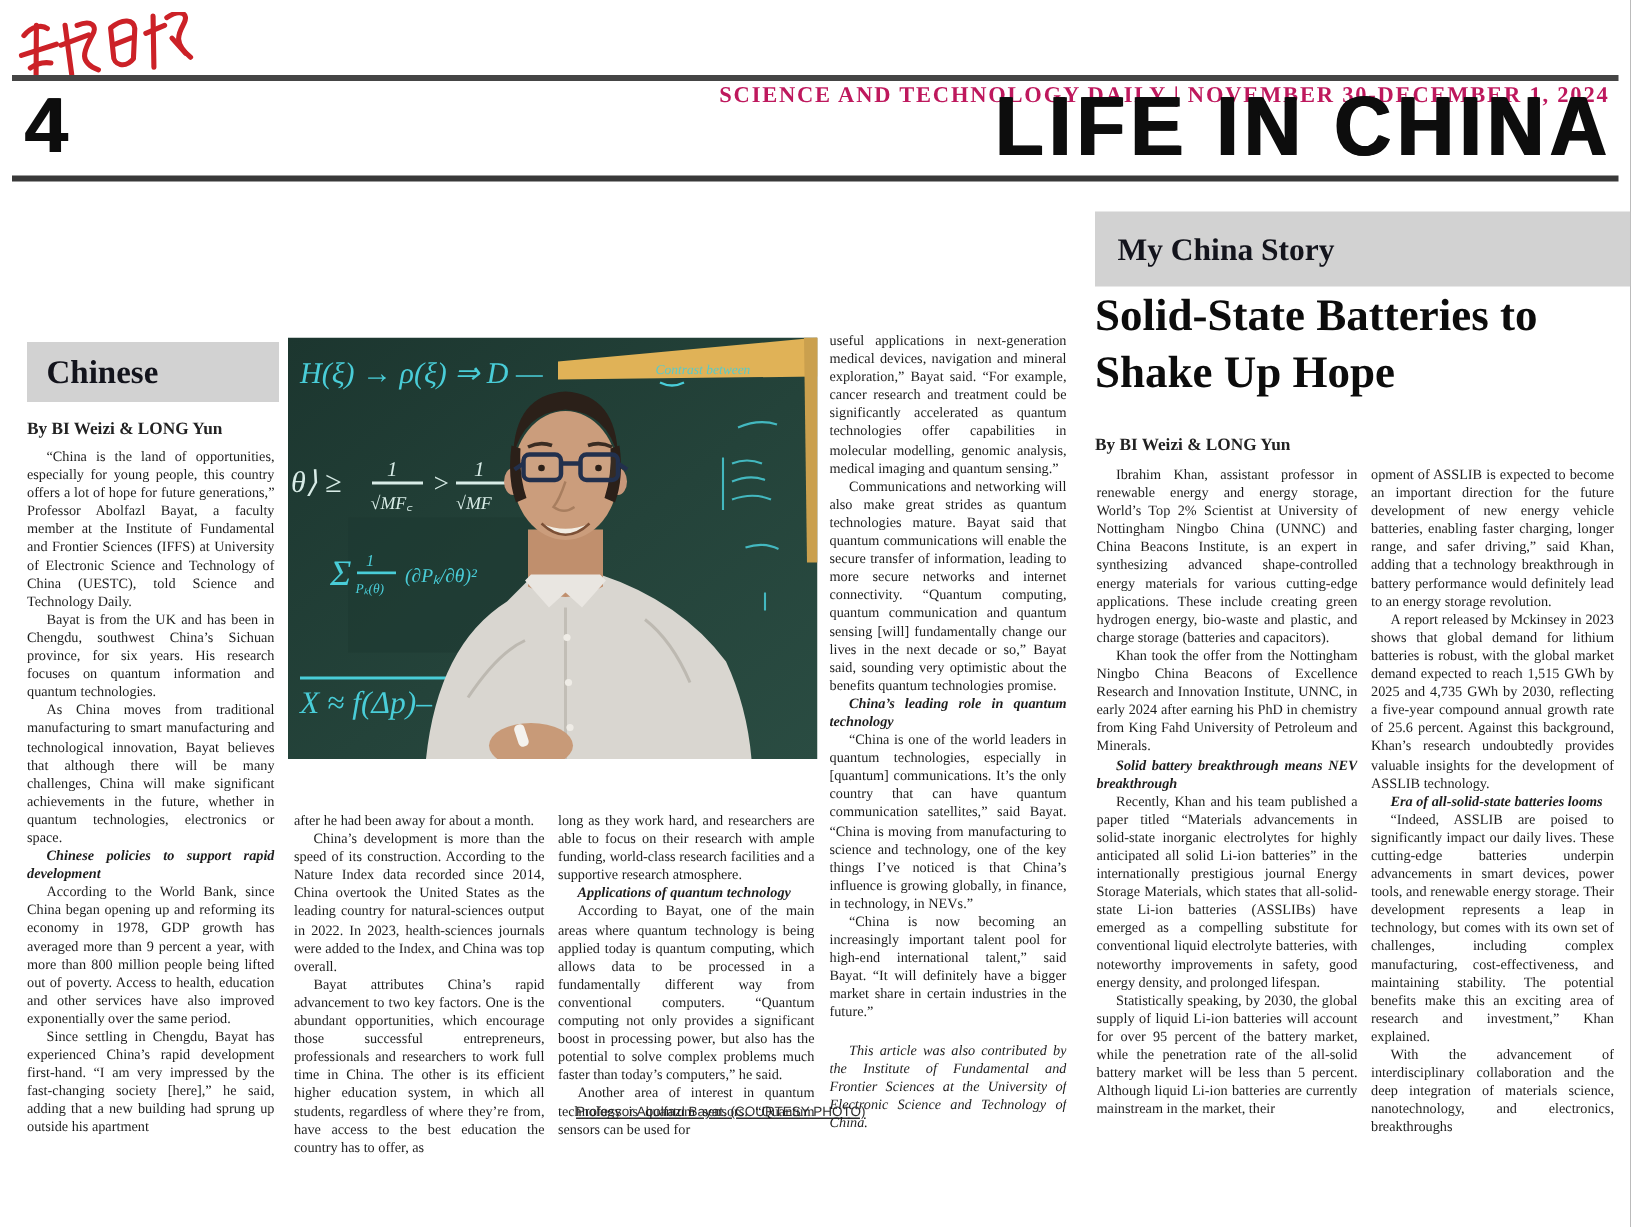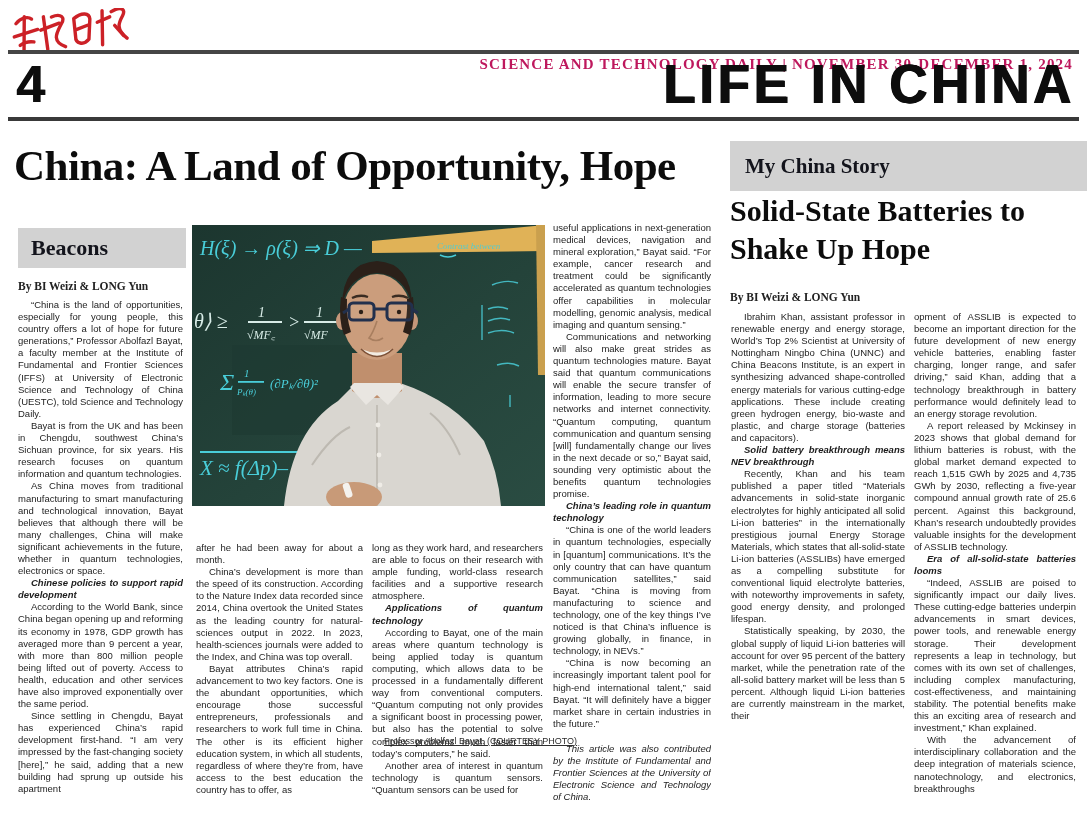--- a/index.html
+++ b/index.html
@@ -44,21 +44,21 @@
     font-family:"Liberation Serif", serif; font-weight:bold; font-size:22px; color:#13141c;
   }
   .byline{
     position:absolute; font-family:"Liberation Serif", serif; font-weight:bold;
     font-size:11.5px; color:#222;
   }
   .byline-main{left:18px; top:280px;}
   .col{position:absolute; overflow:hidden;}
   .col p{
     margin:0; text-align:justify;
-    font-family:Liberation Sans, sans-serif; font-size:9.5px; line-height:12.1px;
+    font-family:Liberation Serif, serif; font-size:9.5px; line-height:12.1px;
     color:#1d1d1d;
   }
   .col p.indent{text-indent:13px;}
   .col p.cont{text-indent:0;}
   .col p.subhead{font-weight:bold; font-style:italic; text-indent:13px;}
   .col p.credit{font-style:italic; text-indent:13px; margin-top:13px;}
   .m-col1{left:18px;  top:299px; width:165px; height:519px;}
   .m-col2{left:196px; top:542px; width:167px; height:276px;}
   .m-col3{left:372px; top:542px; width:171px; height:276px;}
   .m-col4{left:553px; top:222px; width:158px; height:596px;}
@@ -110,24 +110,23 @@
           <path d="M103,22 L111,33"></path>
       </g>
     </svg>
   </div>
   <div class="dateline">SCIENCE AND TECHNOLOGY DAILY | NOVEMBER 30-DECEMBER 1, 2024</div>
   <div class="rule-top"></div>
   <div class="page-number">4</div>
   <div class="section-title">LIFE IN CHINA</div>
   <div class="rule-mid"></div>
 
-  <h1 class="main-headline">China: A Land of Opportunity, Hope</h1>
 
   <div class="kicker-box">
-    <span>Beacons</span>
+    <span>Chinese</span>
   </div>
   <div class="byline byline-main">By BI Weizi &amp; LONG Yun</div>
 
   <figure class="photo">
     <svg width="353" height="281" viewBox="0 0 353 281">
       <defs>
         <linearGradient id="bb" x1="0" y1="0" x2="1" y2="1">
           <stop offset="0" stop-color="#1c362f"></stop>
             <stop offset="0.55" stop-color="#24433a"></stop>
             <stop offset="1" stop-color="#2a4c42"></stop>
@@ -233,20 +232,21 @@
       <p class="credit">This article was also contributed by the Institute of Fundamental and Frontier Sciences at the University of Electronic Science and Technology of China.</p>
     </div>
 
   <div class="side-banner">
     <span>My China Story</span>
   </div>
   <h2 class="side-headline">Solid-State Batteries to Shake Up Hope</h2>
   <div class="byline byline-side">By BI Weizi &amp; LONG Yun</div>
   <div class="col s-col1">
       <p class="indent">Ibrahim Khan, assistant professor in renewable energy and energy storage, World’s Top 2% Scientist at University of Nottingham Ningbo China (UNNC) and China Beacons Institute, is an expert in synthesizing advanced shape-controlled energy materials for various cutting-edge applications. These include creating green hydrogen energy, bio-waste and plastic, and charge storage (batteries and capacitors).</p>
+      <p class="indent">Khan took the offer from the Nottingham Ningbo China Beacons of Excellence Research and Innovation Institute, UNNC, in early 2024 after earning his PhD in chemistry from King Fahd University of Petroleum and Minerals.</p>
       <p class="subhead">Solid battery breakthrough means NEV breakthrough</p>
       <p class="indent">Recently, Khan and his team published a paper titled “Materials advancements in solid-state inorganic electrolytes for highly anticipated all solid Li-ion batteries” in the internationally prestigious journal Energy Storage Materials, which states that all-solid-state Li-ion batteries (ASSLIBs) have emerged as a compelling substitute for conventional liquid electrolyte batteries, with noteworthy improvements in safety, good energy density, and prolonged lifespan.</p>
       <p class="indent">Statistically speaking, by 2030, the global supply of liquid Li-ion batteries will account for over 95 percent of the battery market, while the penetration rate of the all-solid battery market will be less than 5 percent. Although liquid Li-ion batteries are currently mainstream in the market, their</p>
     </div>
   <div class="col s-col2">
       <p class="cont">opment of ASSLIB is expected to become an important direction for the future development of new energy vehicle batteries, enabling faster charging, longer range, and safer driving,” said Khan, adding that a technology breakthrough in battery performance would definitely lead to an energy storage revolution.</p>
       <p class="indent">A report released by Mckinsey in 2023 shows that global demand for lithium batteries is robust, with the global market demand expected to reach 1,515 GWh by 2025 and 4,735 GWh by 2030, reflecting a five-year compound annual growth rate of 25.6 percent. Against this background, Khan’s research undoubtedly provides valuable insights for the development of ASSLIB technology.</p>
       <p class="subhead">Era of all-solid-state batteries looms</p>
       <p class="indent">“Indeed, ASSLIB are poised to significantly impact our daily lives. These cutting-edge batteries underpin advancements in smart devices, power tools, and renewable energy storage. Their development represents a leap in technology, but comes with its own set of challenges, including complex manufacturing, cost-effectiveness, and maintaining stability. The potential benefits make this an exciting area of research and investment,” Khan explained.</p>
       <p class="indent">With the advancement of interdisciplinary collaboration and the deep integration of materials science, nanotechnology, and electronics, breakthroughs</p>

